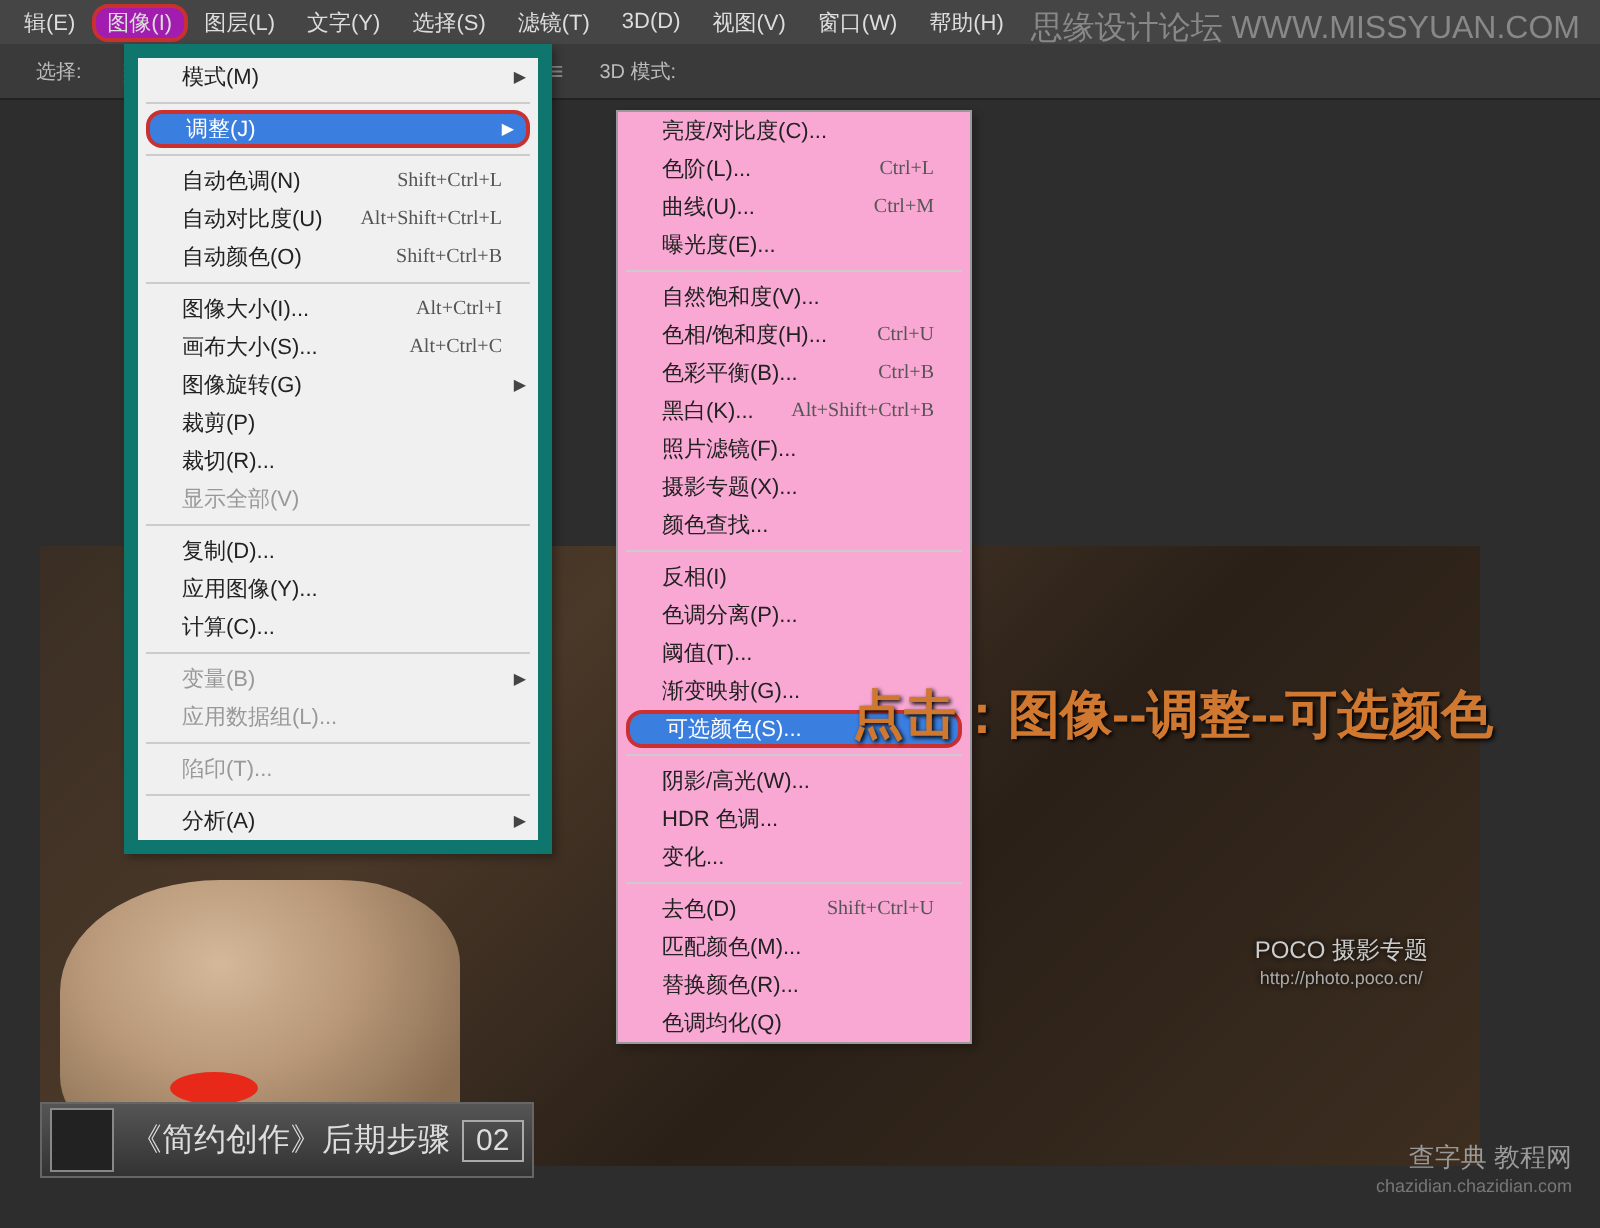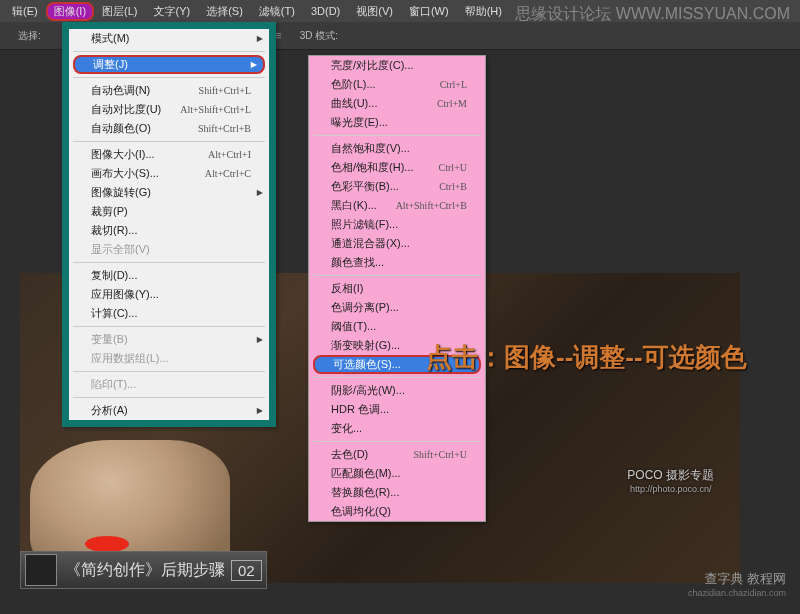--- a/index.html
+++ b/index.html
@@ -187,21 +187,21 @@
       <span class="shortcut">Ctrl+B</span>
     </div>
     <div class="menu-row">
       <span>黑白(K)...</span>
       <span class="shortcut">Alt+Shift+Ctrl+B</span>
     </div>
     <div class="menu-row">
       <span>照片滤镜(F)...</span>
     </div>
     <div class="menu-row">
-      <span>通道混合器(X)...</span>
+      <span>摄影专题(X)...</span>
     </div>
     <div class="menu-row">
       <span>颜色查找...</span>
     </div>
     <div class="menu-sep"></div>
     <div class="menu-row">
       <span>反相(I)</span>
     </div>
     <div class="menu-row">
       <span>色调分离(P)...</span>

